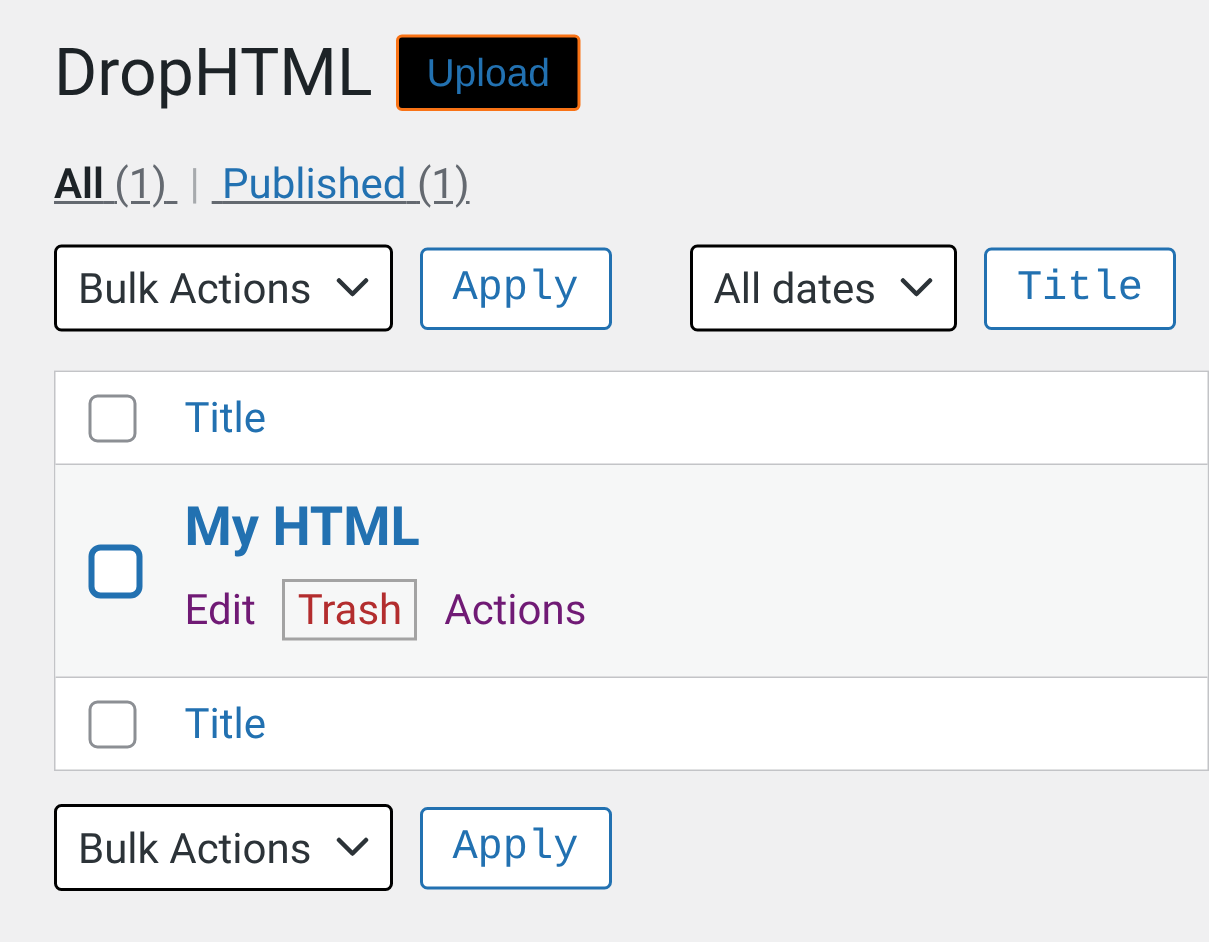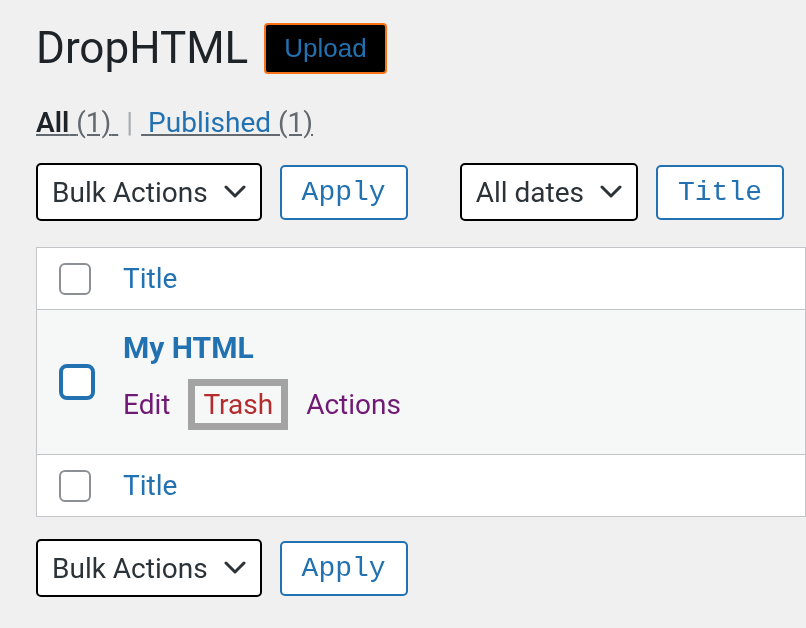--- a/index.html
+++ b/index.html
@@ -110,35 +110,35 @@
       height: 36px;
     }
     .title-col {
       color: #2271b1;
       font-size: 28px;
       cursor: pointer;
     }
     .row-body { display: flex; flex-direction: column; gap: 8px; padding: 6px 0 10px 0; }
     .row-title {
       color: #2271b1;
-      font-size: 30px;
+      font-size: 36px;
       font-weight: 700;
       cursor: pointer;
     }
     .row-actions {
       display: flex;
       align-items: center;
       gap: 18px;
       font-size: 28px;
       margin-top: 6px;
     }
     .action-link { color: #701a75; cursor: pointer; }
     .action-trash {
       color: #b32d2e;
-      border: 7px solid #a3a3a3;
+      border: 2px solid #a3a3a3;
       padding: 2px 8px;
       cursor: pointer;
     }
     .tablenav-bottom {
       margin-top: 22px;
       display: flex;
       align-items: center;
       gap: 18px;
     }
   </style>

